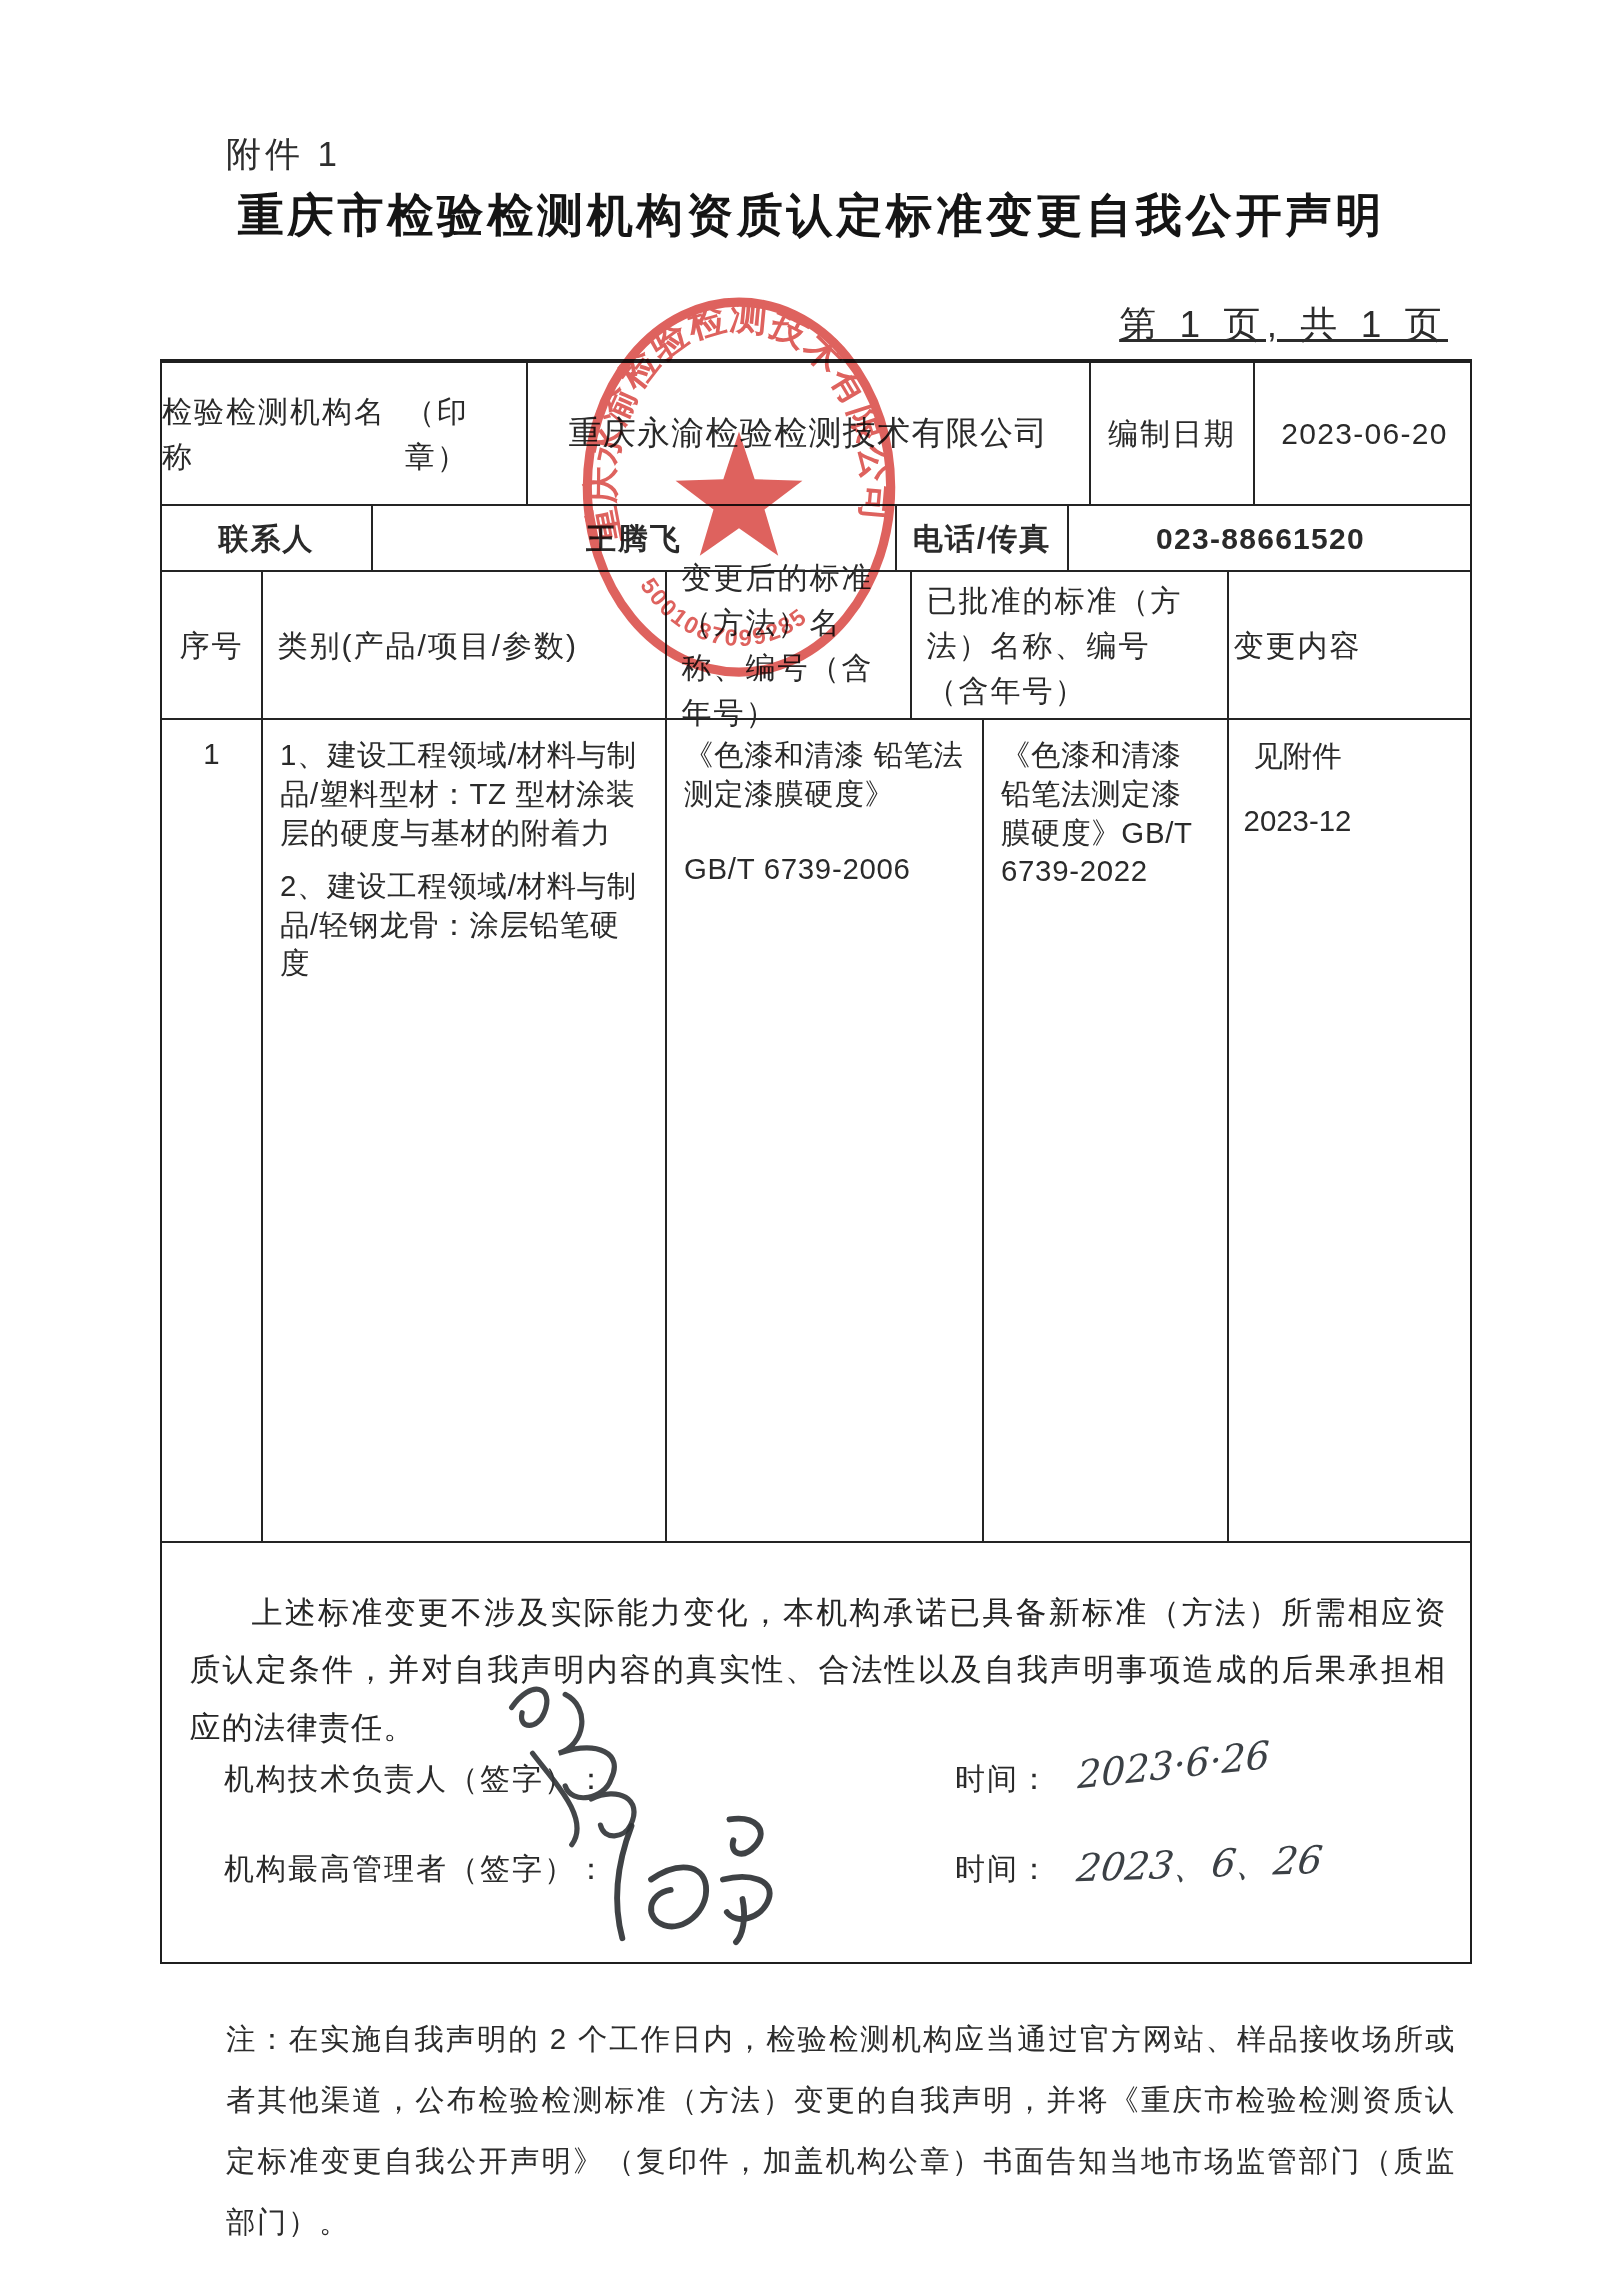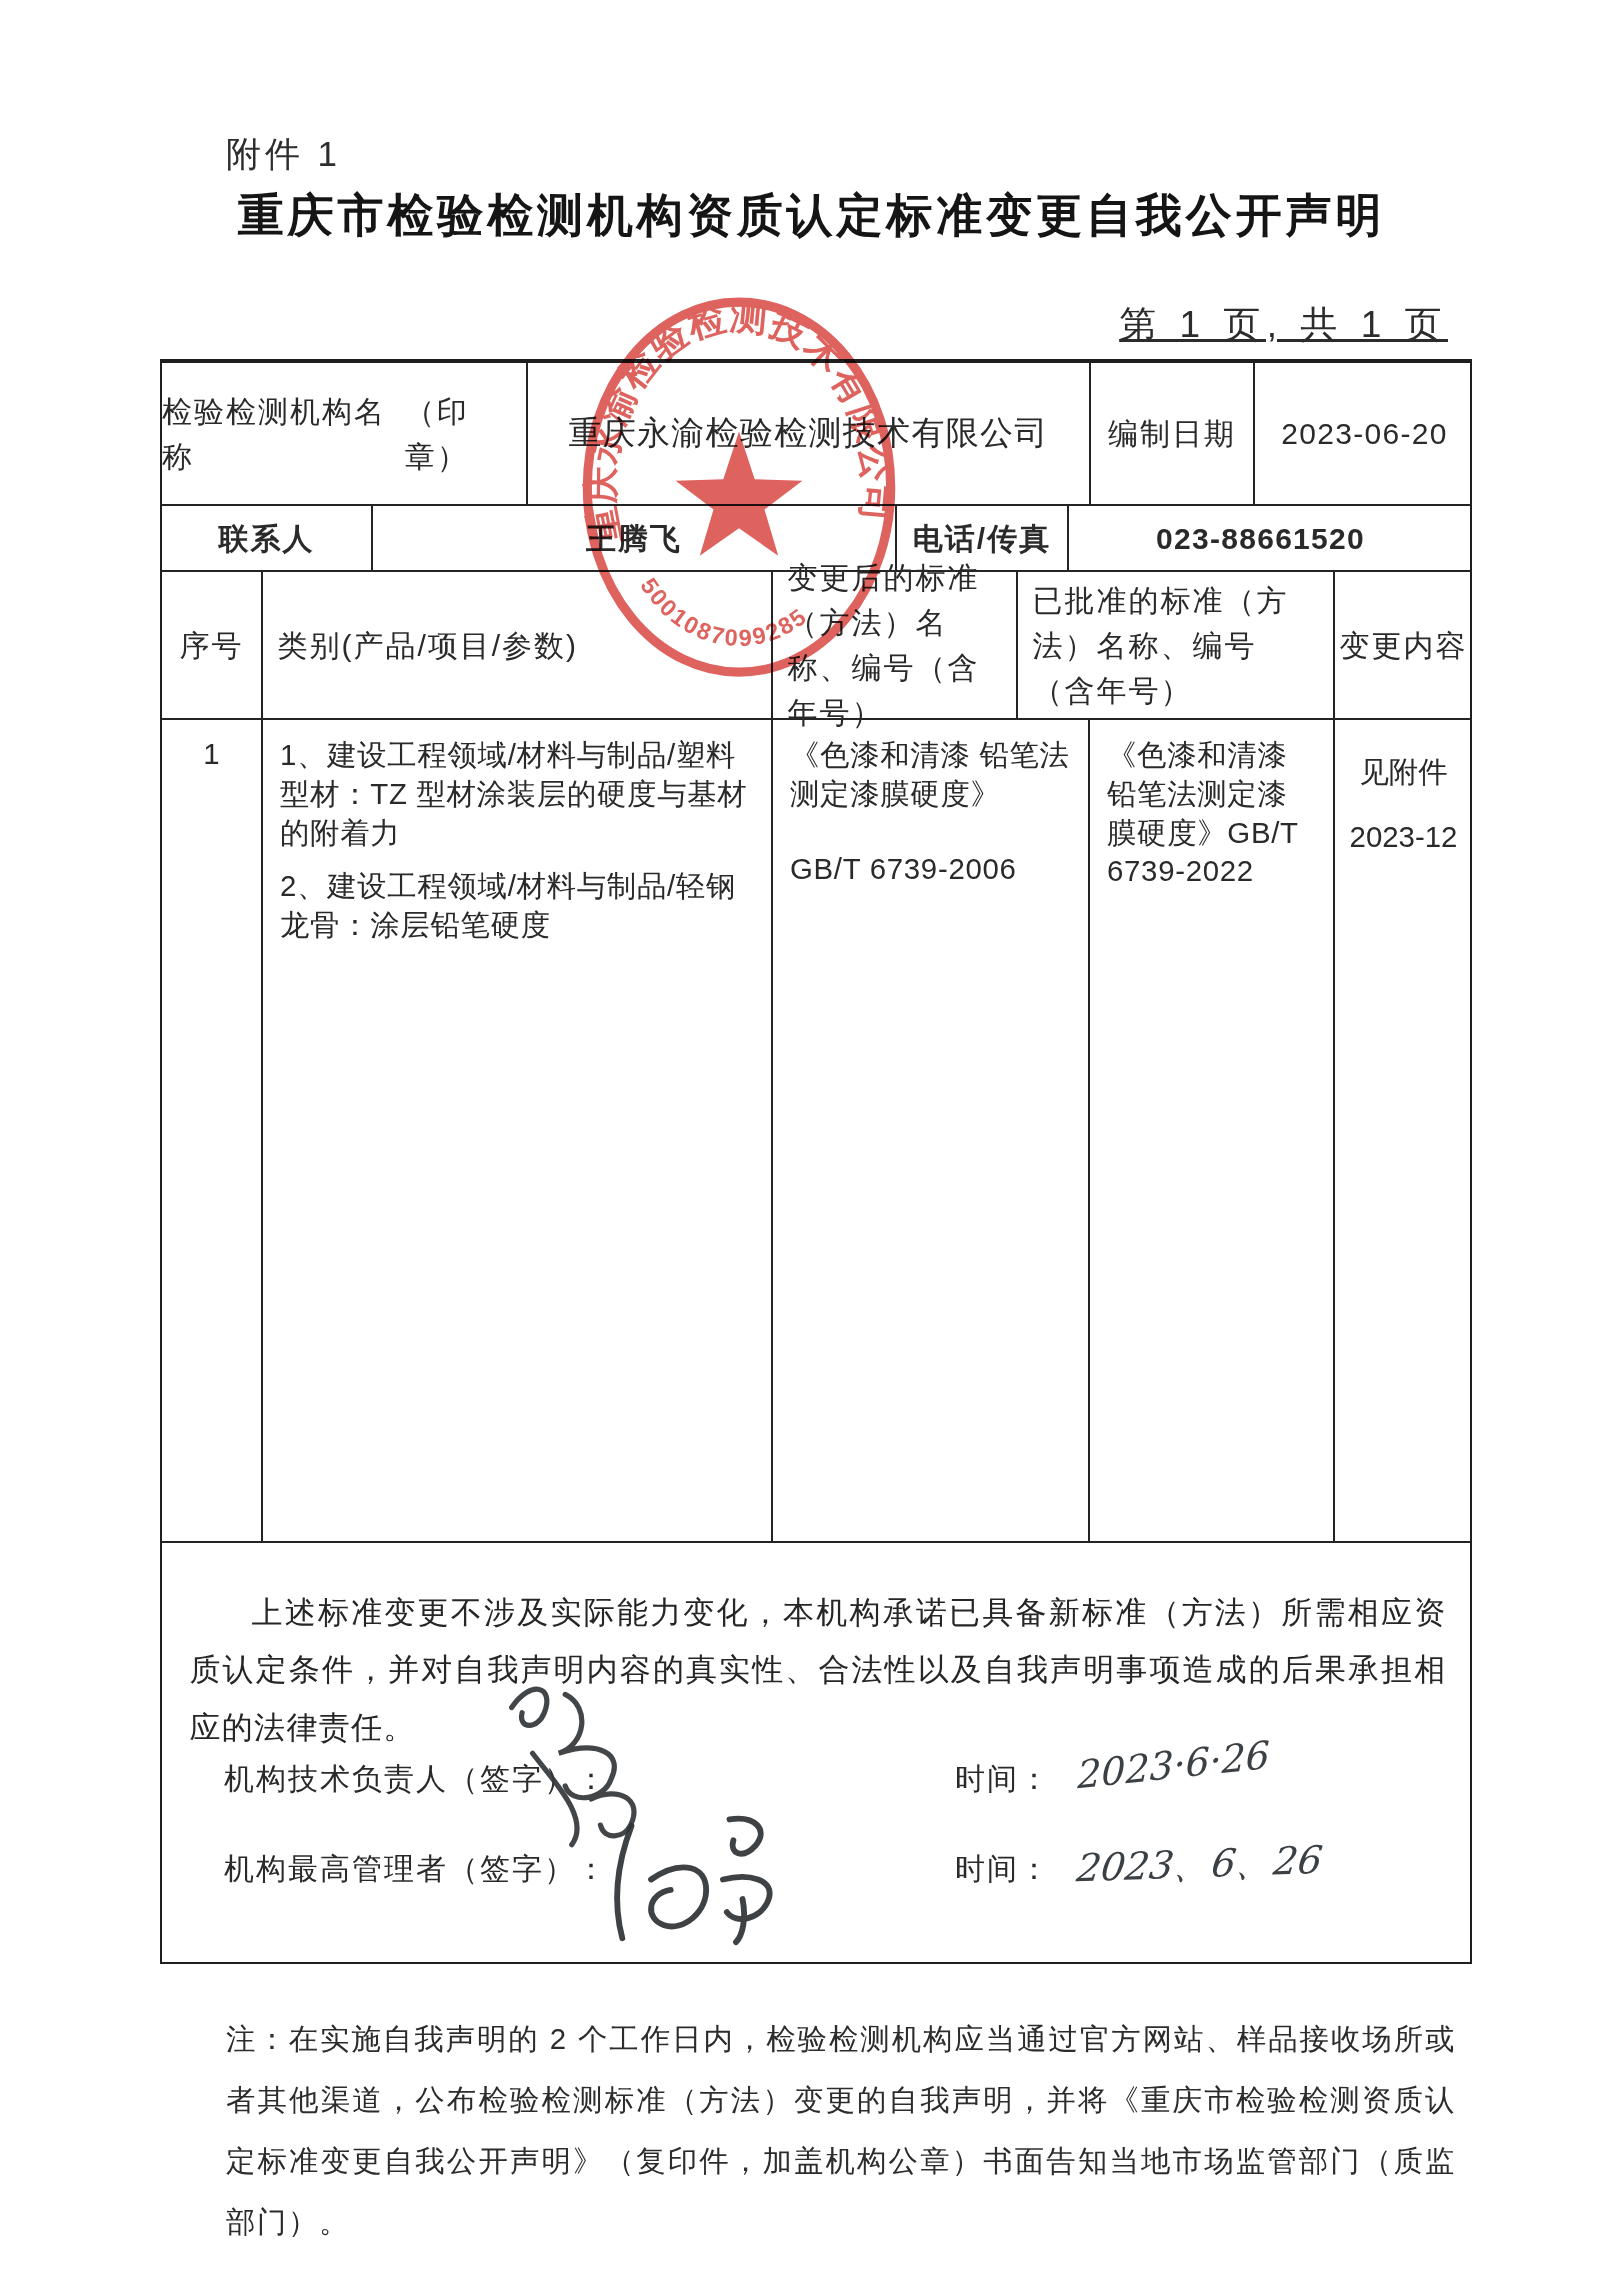--- a/index.html
+++ b/index.html
@@ -39,39 +39,39 @@
   .t-cell:last-child{border-right:none;}
 
   .rowA{height:141px;}
   .rowB{height:64px;font-weight:bold;}
   .rowC{height:146px;}
   .rowD{height:821px;}
   .rowE{height:419px;}
 
   .wA1{width:366px;} .wA2{width:563px;} .wA3{width:164px;} .wA4{width:219px;}
   .wB1{width:211px;} .wB2{width:524px;} .wB3{width:172px;} .wB4{width:383px;}
-  .wC1{width:101px;} .wC2{width:510px;} .wC3{width:317px;} .wC4{width:245px;} .wC5{width:137px;}
+  .wC1{width:101px;} .wC2{width:404px;} .wC3{width:317px;} .wC4{width:245px;} .wC5{width:137px;}
 
   .cc{display:flex;align-items:center;justify-content:center;text-align:center;}
   .cl{display:flex;align-items:center;justify-content:flex-start;text-align:left;}
   .fs{font-size:30px;letter-spacing:2px;line-height:1.5;}
   .pad{padding:6.5px 14.4px;}
 
   .org-label{display:flex;flex-direction:row;justify-content:flex-start;
     align-items:center;padding:17px 0;}
   .org-value{font-size:33px;letter-spacing:1.3px;}
   .mono-digits{letter-spacing:1.3px;}
 
   
   .d-top{display:block;padding:16px 17px;font-size:29.4px;line-height:1.32;
     letter-spacing:0.7px;text-align:left;}
   .d-index{display:block;padding-top:17px;text-align:center;font-size:29.4px;}
   .cat-item2{margin-top:14.4px;}
   .std-code{margin-top:36px;}
-  .d-center{display:block;padding-top:33px;text-align:center;font-size:29.4px;line-height:1.32;}
+  .d-center{display:block;padding-top:17px;text-align:center;font-size:29.4px;line-height:1.32;}
   .content-line2{margin-top:26px;}
 
   
   .decl{
     position:absolute;left:27.5px;right:27.5px;top:41px;
     font-size:31px;line-height:1.85;letter-spacing:1.3px;
     text-indent:2em;text-align:justify;color:#262626;
   }
   .sig-label{position:absolute;font-size:30px;letter-spacing:2px;white-space:nowrap;}
   .lab-tech{left:62px;top:216px;}

